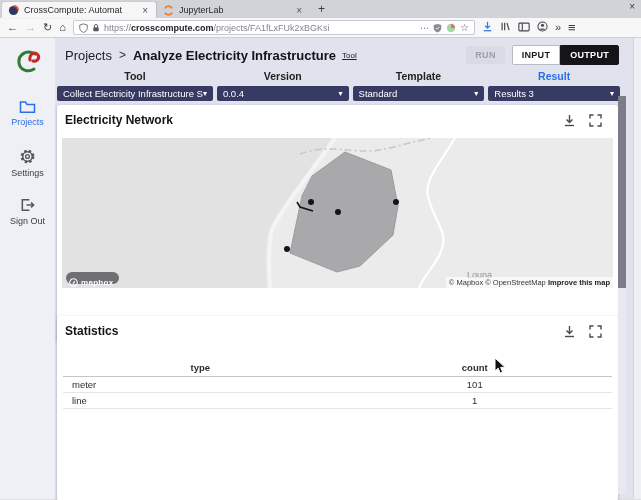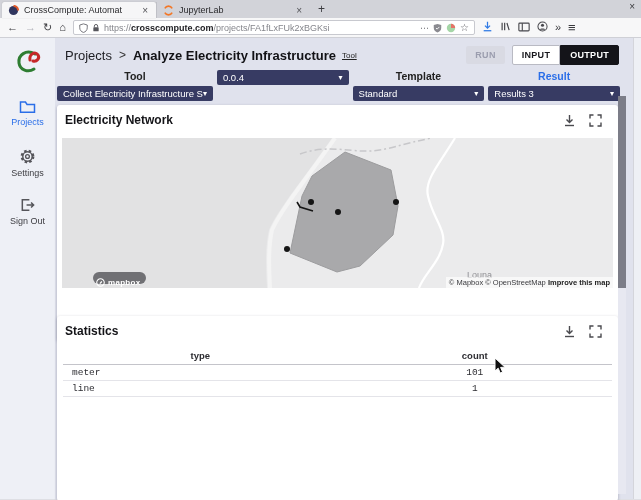--- a/index.html
+++ b/index.html
@@ -57,27 +57,27 @@
 
   .card { position:absolute; left:2px; width:561px; background:#fff; border-radius:3px; box-shadow:0 1px 3px rgba(50,50,80,.35); }
   .card1 { top:67px; height:236px; }
   .card2 { top:278px; height:185px; }
   .card-head { height:30px; display:flex; align-items:center; padding:0 16px 0 8px; }
   .card-title { font-size:12px; font-weight:bold; color:#141418; }
   .chi { margin-left:auto; display:flex; gap:13px; color:#4a4a4f; }
 
   .map { position:absolute; left:5px; top:33px; width:551px; height:150px; overflow:hidden; background:#ebebec; }
   .map svg.geo { position:absolute; inset:0; }
-  .mb-logo { position:absolute; left:4px; bottom:4px; height:12px; background:rgba(80,80,84,.78); border-radius:7px; display:flex; align-items:center; gap:3px; padding:8px 6px 0 3px; color:#fff; font-size:8px; font-weight:bold; letter-spacing:.3px;margin-left:27px; }
+  .mb-logo { position:absolute; left:4px; bottom:4px; height:12px; background:rgba(80,80,84,.78); border-radius:7px; display:flex; align-items:center; gap:3px; padding:8px 6px 0 3px; color:#fff; font-size:8px; font-weight:bold; letter-spacing:.3px; }
   .attr { position:absolute; right:0; bottom:0; background:rgba(255,255,255,.65); font-size:7.5px; color:#38383c; padding:1px 3px; }
   .attr b { color:#222; }
 
-  table.stats { width:calc(100% - 12px); margin:2px 6px 0 6px; border-collapse:collapse; font-size:9.5px; color:#2d2d32; }
+  table.stats { width:calc(100% - 12px); margin:14px 6px 0 6px; border-collapse:collapse; font-size:9.5px; color:#2d2d32; }
   .stats th { font-weight:bold; height:16px; border-bottom:1px solid #c4c4ca; text-align:center; width:50%; }
-  .stats td { height:16px; border-bottom:1px solid #e4e4e9;font-family:Liberation Mono, monospace; }
+  .stats td { height:16px; border-bottom:1px solid #e4e4e9; }
   .stats td.c1 { padding-left:9px; text-align:left; }
   .stats td.c2 { text-align:center; }
 
   .iscroll { position:absolute; left:563px; top:58px; width:8px; height:398px; background:#e7e8f1; }
   .ithumb { width:8px; height:192px; background:#7c7d88; }
 
   .cursor { position:absolute; left:494px; top:357px; z-index:50; }
 </style>
 </head>
 <body>
@@ -197,20 +197,21 @@
 
       <div class="controls">
         <div>
           <div class="ctl-label">Tool</div>
           <div class="select">
               <span class="val">Collect Electricity Infrastructure S</span>
               <span class="car">▾</span>
             </div>
         </div>
         <div>
+          <div class="ctl-label">Version</div>
           <div class="select">
               <span class="val">0.0.4</span>
               <span class="car">▾</span>
             </div>
         </div>
         <div>
           <div class="ctl-label">Template</div>
           <div class="select">
               <span class="val">Standard</span>
               <span class="car">▾</span>

